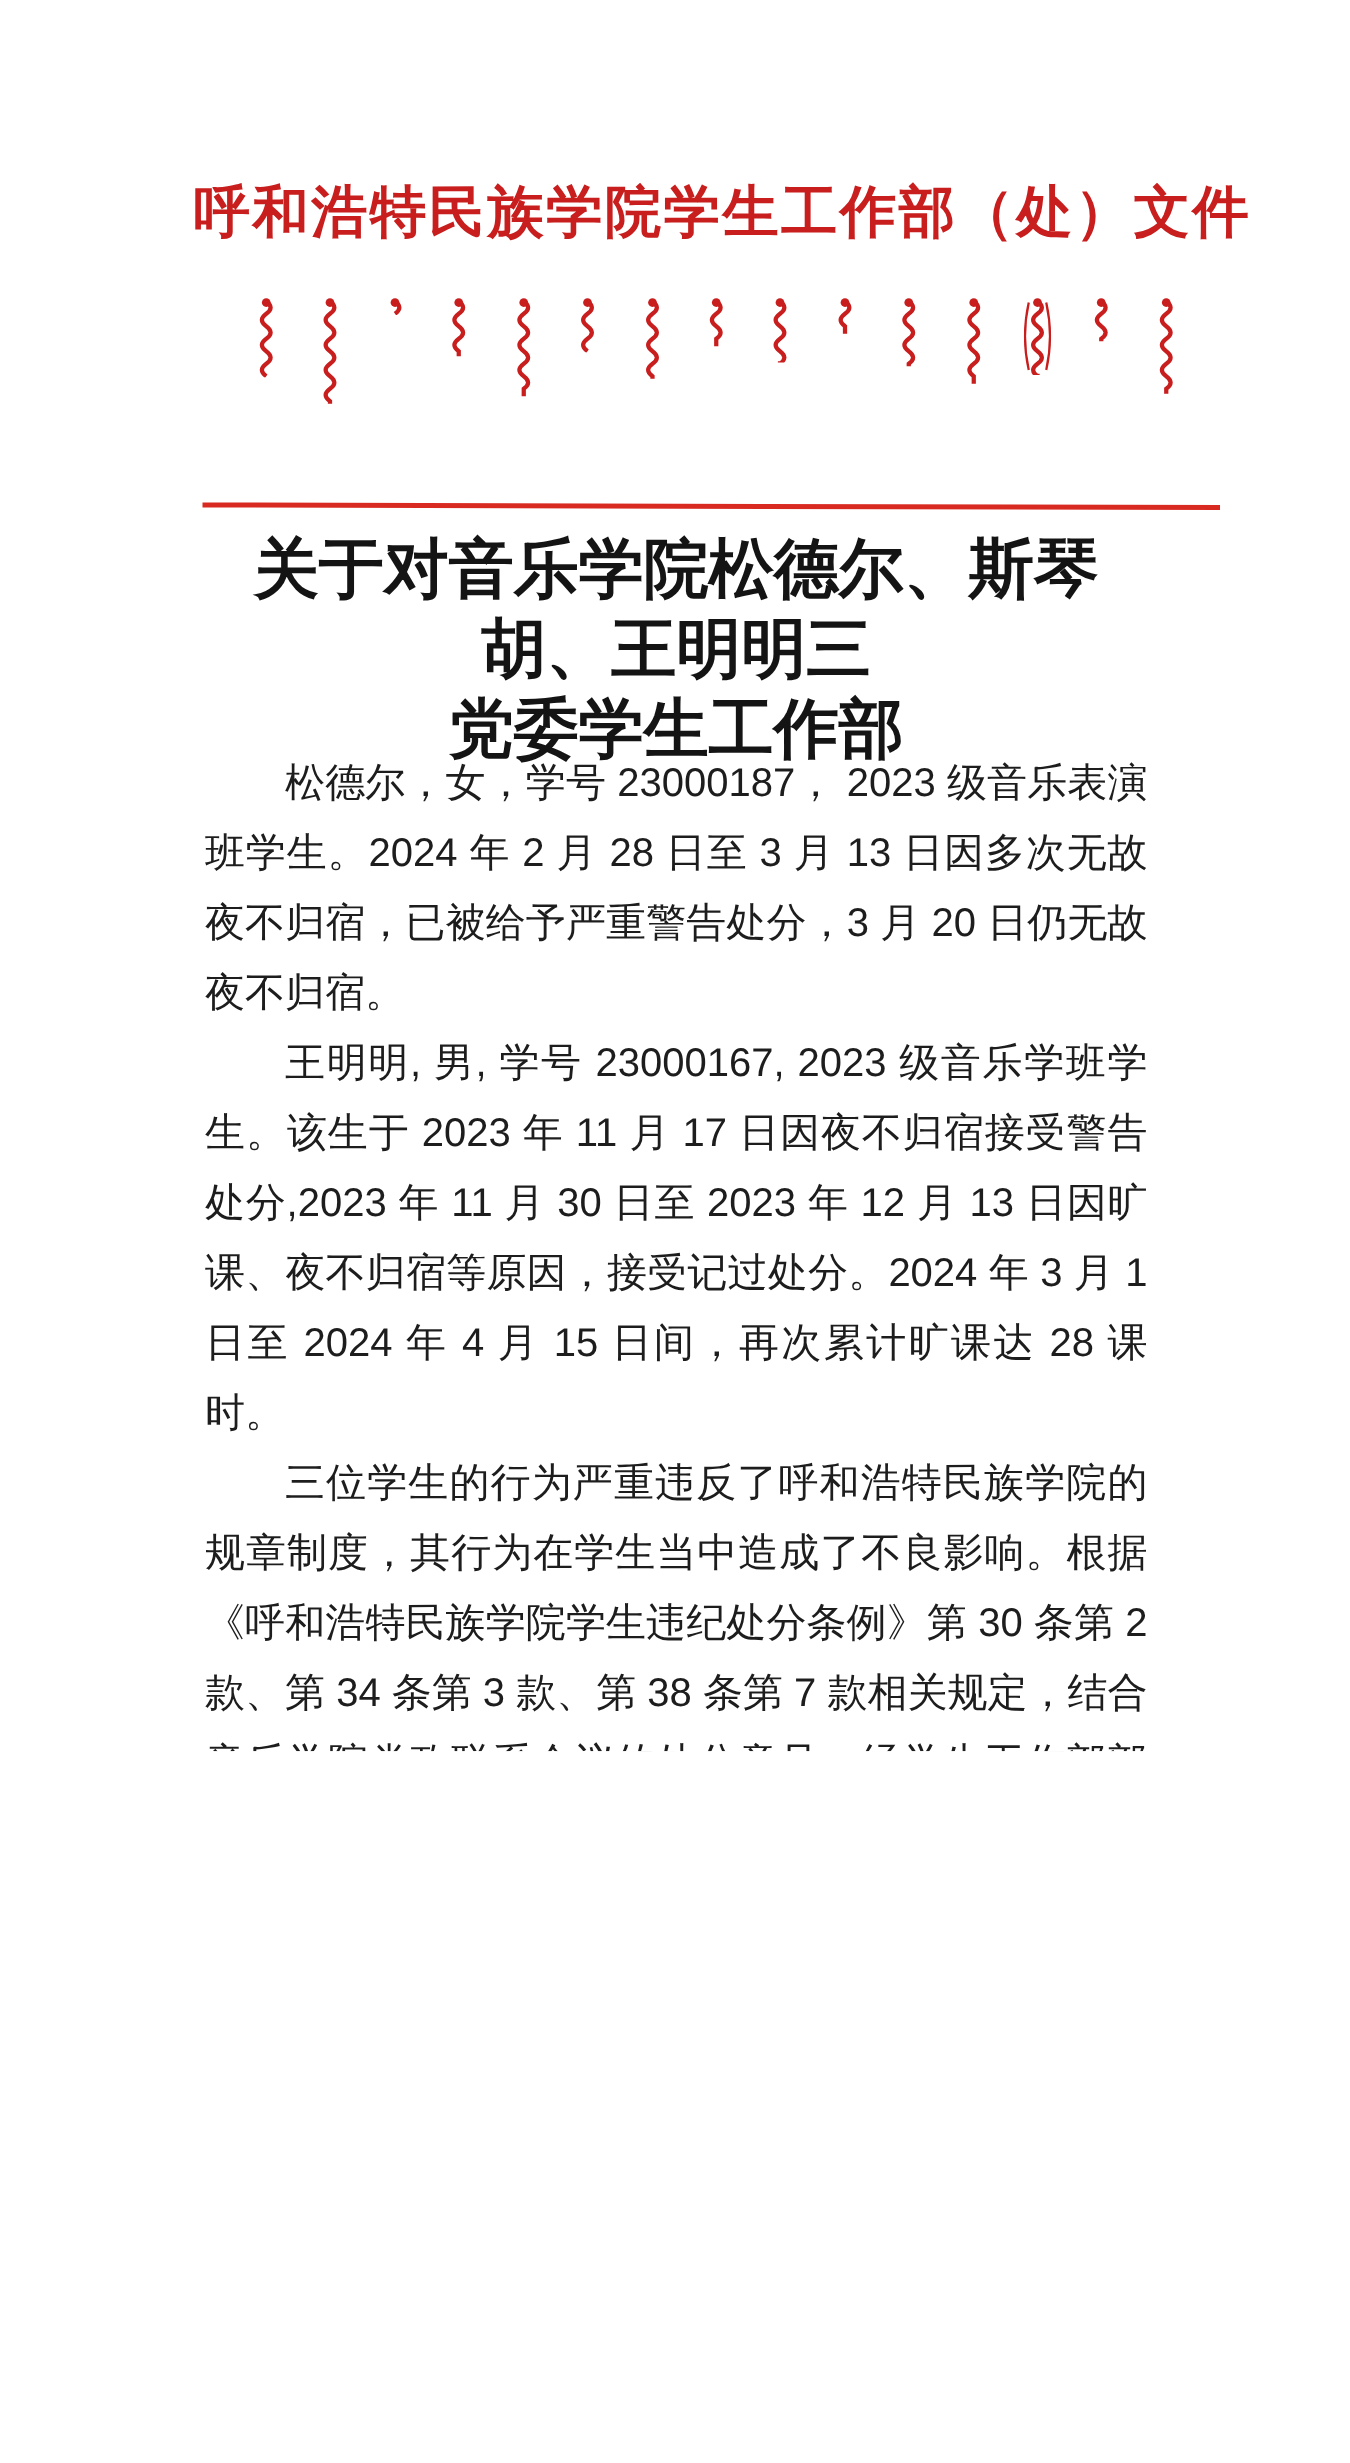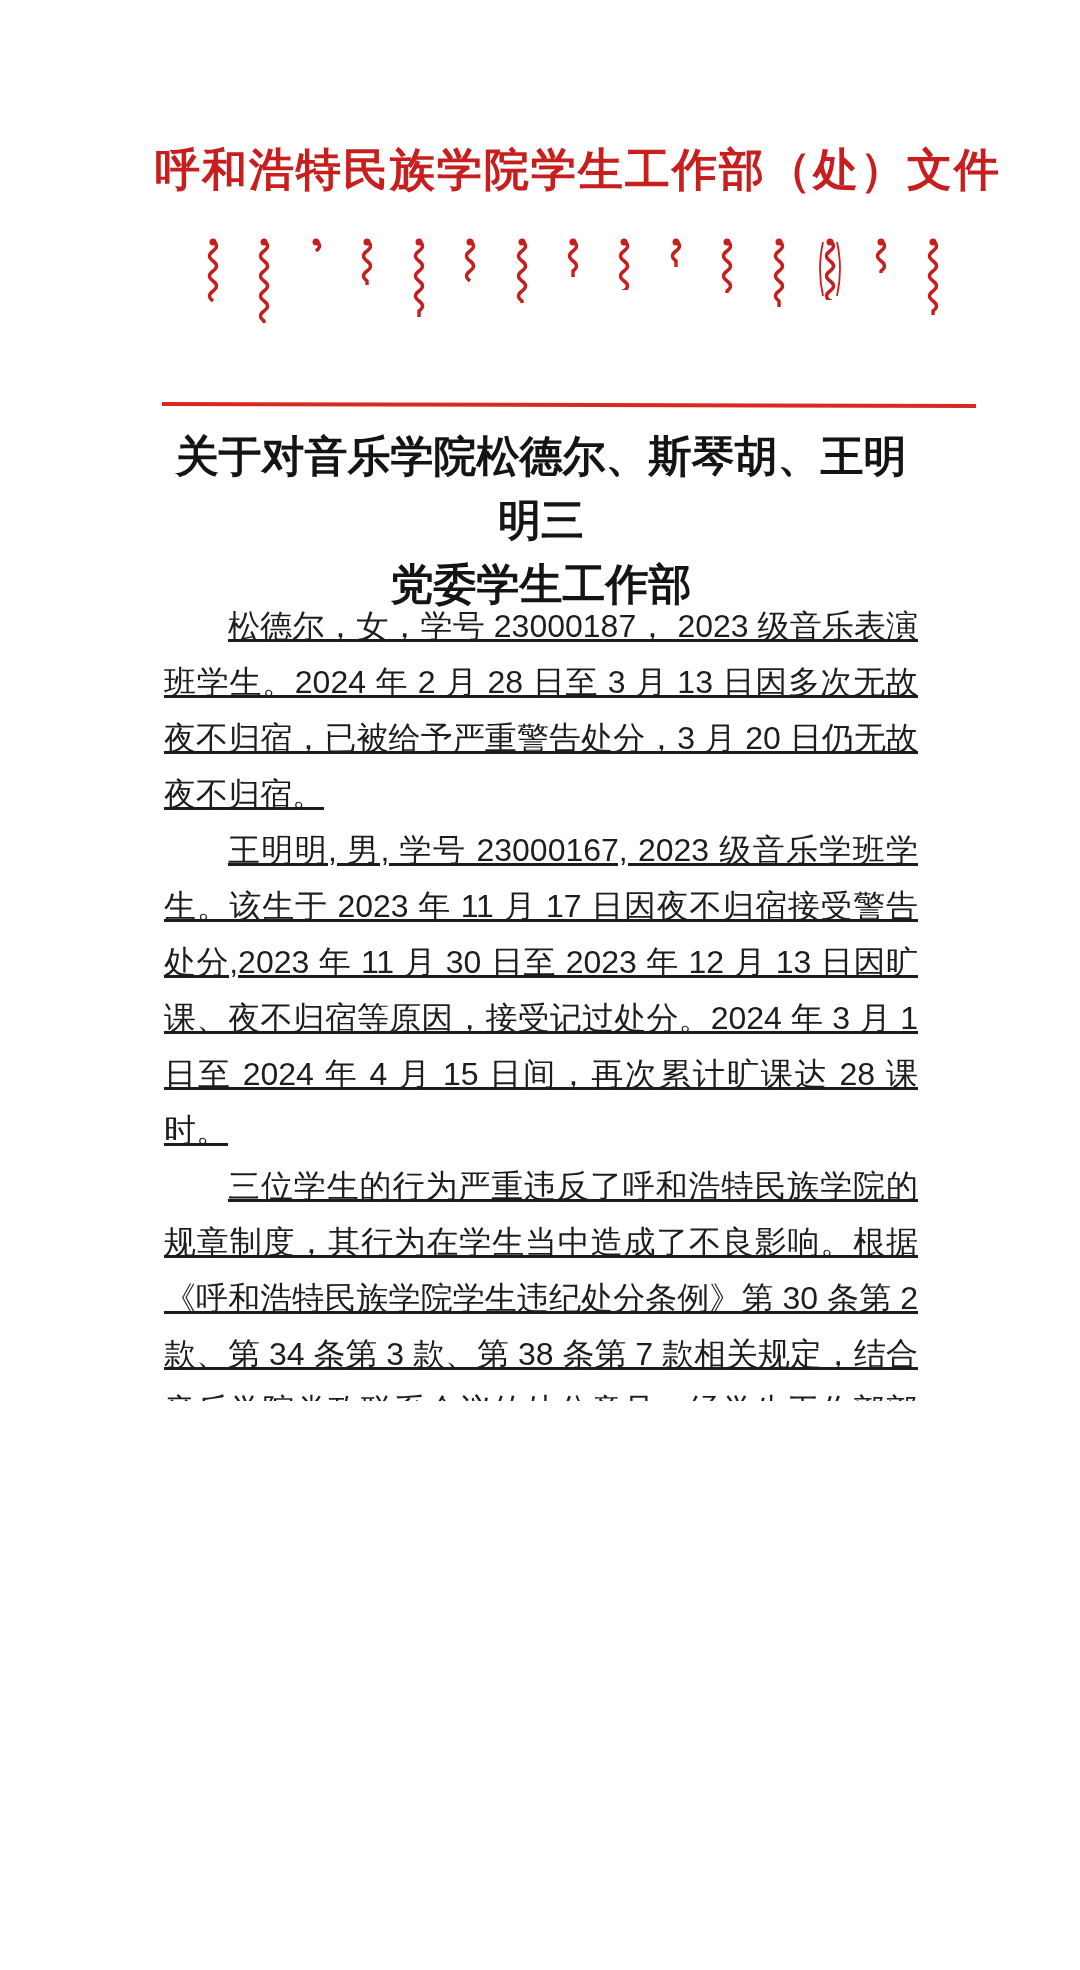--- a/index.html
+++ b/index.html
@@ -26,31 +26,30 @@
   }
   .red-rule {
     position:absolute; top:403px; left:162px; width:814px; height:4px;
     background:#d92a22;
     transform:rotate(0.15deg);
   }
   .doc-title {
     position:absolute; top:424px; left:163px; width:756px;
     margin:0;
     text-align:center;
-    font-size:43px; line-height:64px;
+    font-size:52px; line-height:64px;
     font-weight:700;
     color:#141414;
   }
   .doc-title span { display:block; }
   .body-text {
     position:absolute; top:598px; left:164px; width:754px;
     font-size:32px; line-height:56px;
     color:#1d1d1d;
     text-align:justify;
-    text-decoration:underline;
   }
   .body-text p { margin:0; text-indent:2em; }
   .signature {
     position:absolute; top:1672px; right:168px;
     text-align:right;
     font-size:32px; line-height:62px;
     color:#1d1d1d;
     white-space:nowrap;
   }
 </style>

